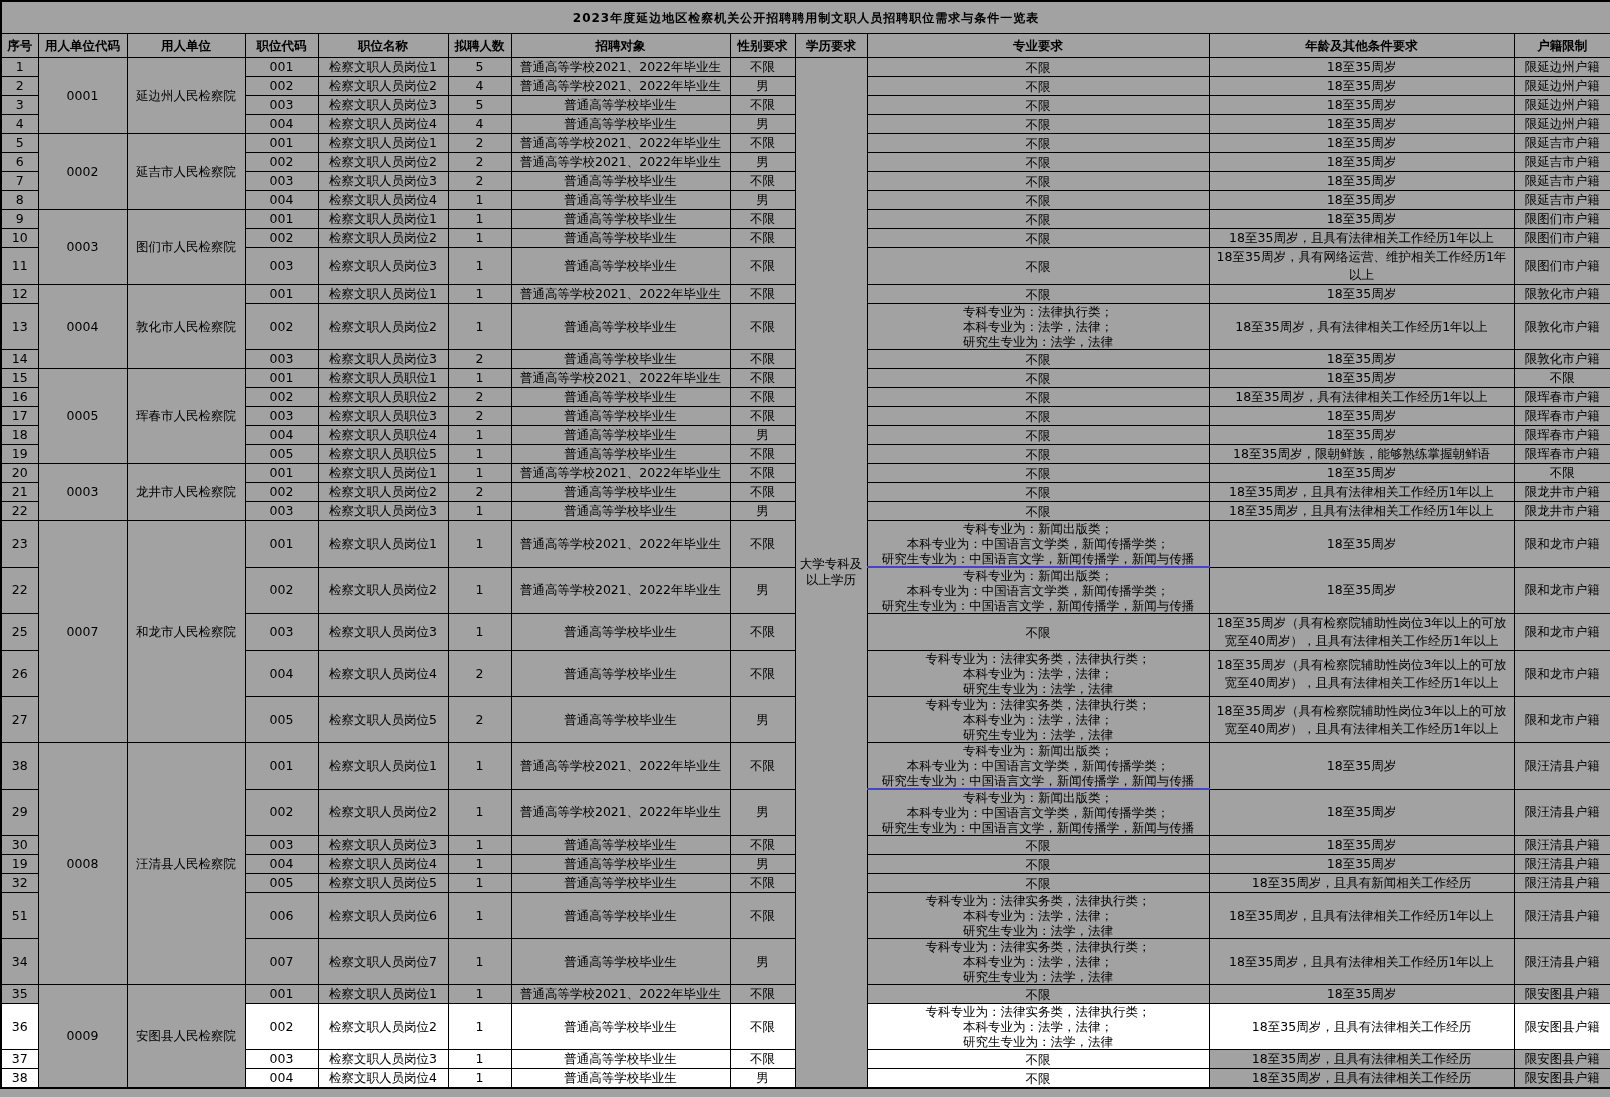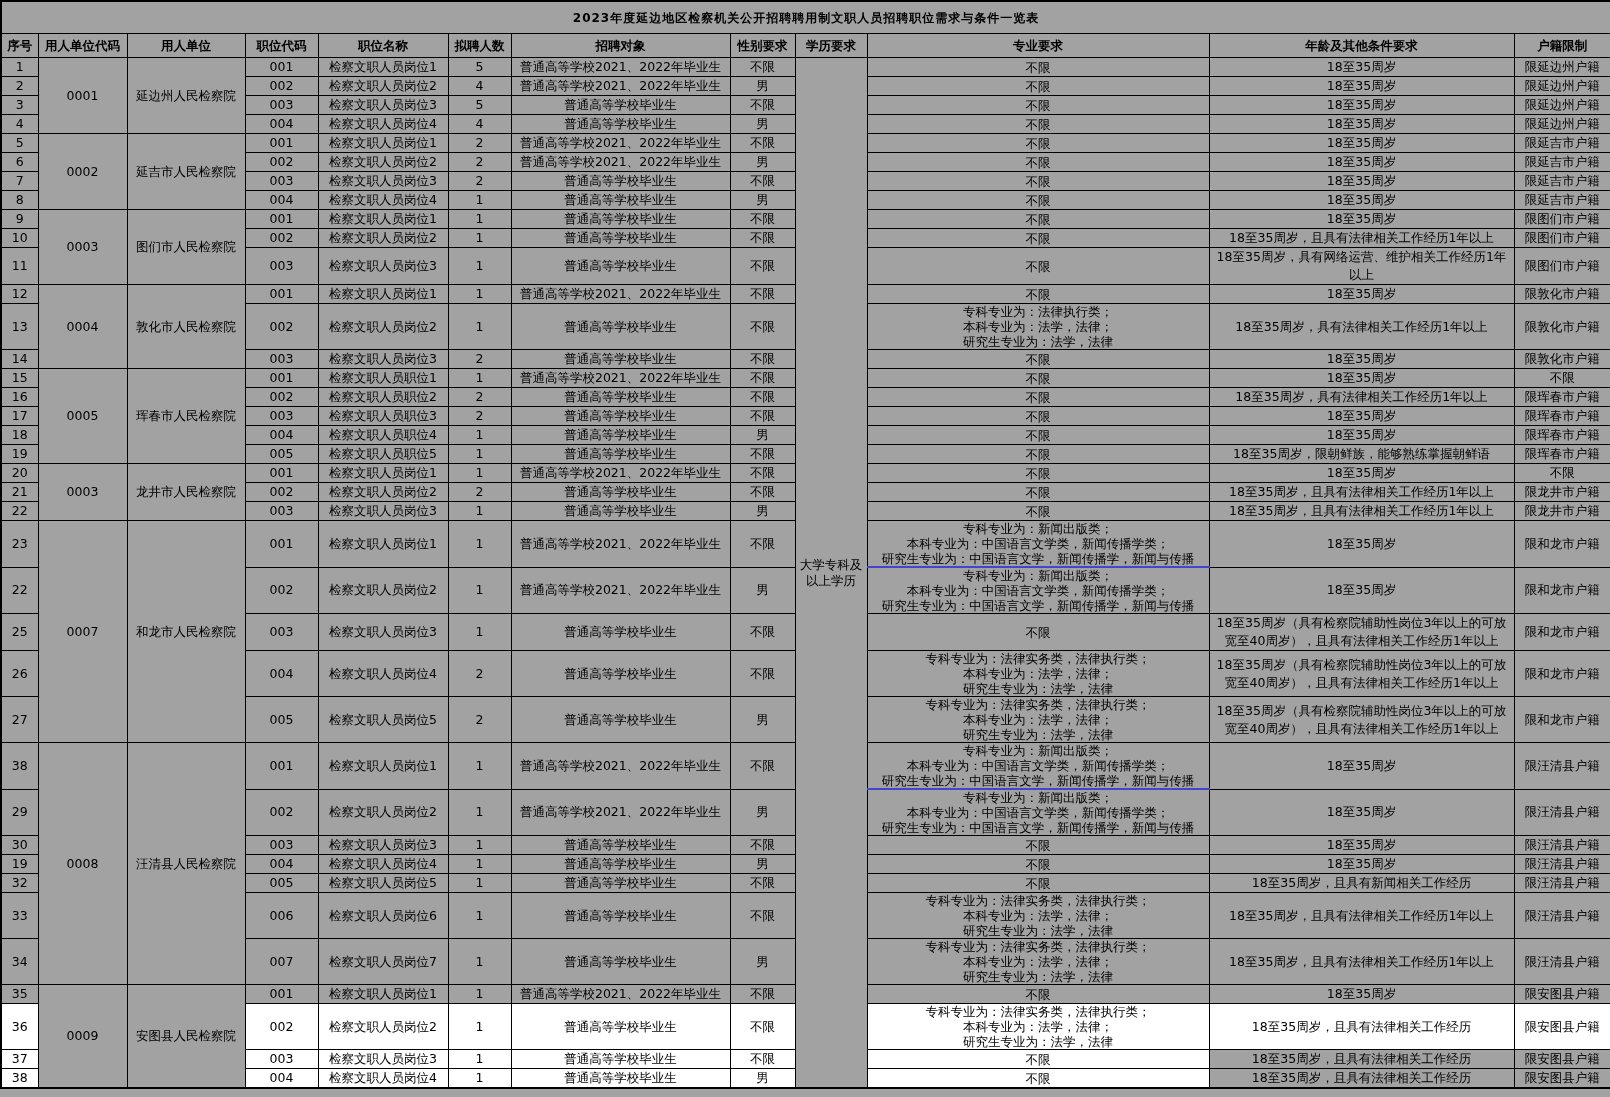--- a/index.html
+++ b/index.html
@@ -32,21 +32,21 @@
   .title-cell {
     font-size: 12px;
     font-weight: bold;
     height: 31px;
     letter-spacing: 1px;
   }
   .major { line-height: 15px; }
   .lft { text-align: center; }
   .w { background: #ffffff; }
   .blue-b { border-bottom: 2px solid #4444cc; }
-  .edu-cell { line-height: 16px; }
+  .edu-cell { line-height: 16px; font-family: Liberation Mono, monospace; }
 </style>
 </head>
 <body>
 
 <table>
   <colgroup>
     <col style="width:37px">
       <col style="width:89px">
       <col style="width:118px">
     <col style="width:73px">
@@ -470,21 +470,21 @@
         <td>005</td>
         <td>检察文职人员岗位5</td>
         <td>1</td>
         <td>普通高等学校毕业生</td>
         <td>不限</td>
         <td class="major">不限</td>
         <td class="lft">18至35周岁，且具有新闻相关工作经历</td>
         <td>限汪清县户籍</td>
       </tr>
       <tr>
-        <td>33</td>
+        <td>51</td>
         <td>006</td>
         <td>检察文职人员岗位6</td>
         <td>1</td>
         <td>普通高等学校毕业生</td>
         <td>不限</td>
         <td class="lft major">
           <div>专科专业为：法律实务类，法律执行类；</div>
           <div>本科专业为：法学，法律；</div>
           <div>研究生专业为：法学，法律</div>
         </td>

